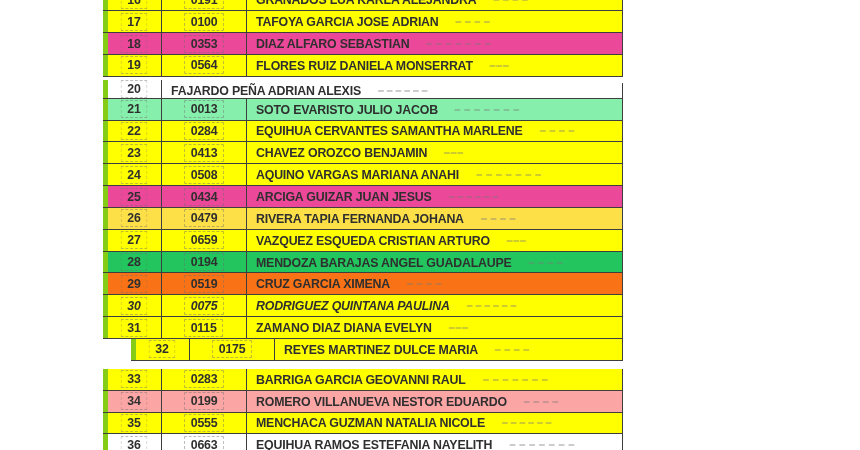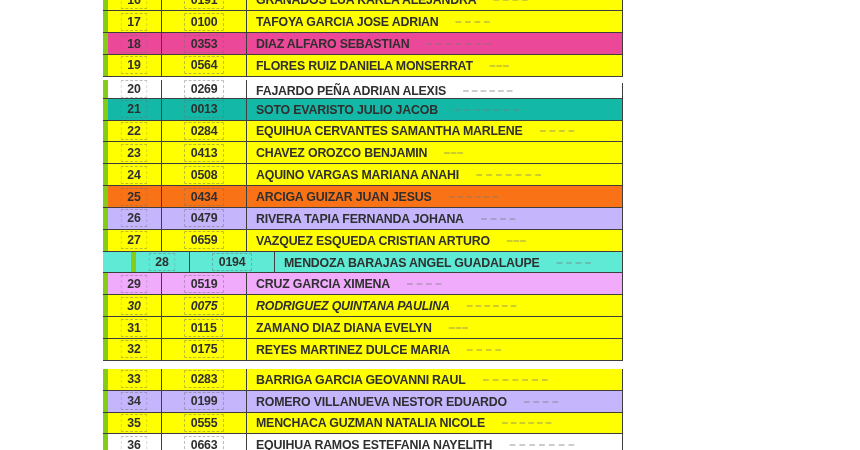--- a/index.html
+++ b/index.html
@@ -127,29 +127,26 @@
     </div>
     <div class="cell name">
       <span class="t name-text">FLORES RUIZ DANIELA MONSERRAT</span>
     </div>
   </div>
 
   <div class="row" style="background: rgb(255, 255, 255); align-items: flex-end;">
     <div class="cell num">
       <span class="t gbox num-text">20</span>
     </div>
-    <div class="cell code">
-      <span class="t gbox code-text">0269</span>
-    </div>
     <div class="cell name">
       <span class="t name-text">FAJARDO PEÑA ADRIAN ALEXIS</span>
     </div>
   </div>
 
-  <div class="row" style="background: #14b8a6;">
+  <div class="row" style="background: #86efac;">
     <div class="cell num">
       <span class="t gbox num-text">21</span>
     </div>
     <div class="cell code">
       <span class="t gbox code-text">0013</span>
     </div>
     <div class="cell name">
       <span class="t name-text">SOTO EVARISTO JULIO JACOB</span>
     </div>
   </div>
@@ -183,70 +180,70 @@
       <span class="t gbox num-text">24</span>
     </div>
     <div class="cell code">
       <span class="t gbox code-text">0508</span>
     </div>
     <div class="cell name">
       <span class="t name-text">AQUINO VARGAS MARIANA ANAHI</span>
     </div>
   </div>
 
+  <div class="row" style="background: #ec4899;">
+    <div class="cell num">
+      <span class="t gbox num-text">25</span>
+    </div>
+    <div class="cell code">
+      <span class="t gbox code-text">0434</span>
+    </div>
+    <div class="cell name">
+      <span class="t name-text">ARCIGA GUIZAR JUAN JESUS</span>
+    </div>
+  </div>
+
+  <div class="row" style="background: #fde047;">
+    <div class="cell num">
+      <span class="t gbox num-text">26</span>
+    </div>
+    <div class="cell code">
+      <span class="t gbox code-text">0479</span>
+    </div>
+    <div class="cell name">
+      <span class="t name-text">RIVERA TAPIA FERNANDA JOHANA</span>
+    </div>
+  </div>
+
+  <div class="row" style="background: rgb(255, 255, 0);">
+    <div class="cell num">
+      <span class="t gbox num-text">27</span>
+    </div>
+    <div class="cell code">
+      <span class="t gbox code-text">0659</span>
+    </div>
+    <div class="cell name">
+      <span class="t name-text">VAZQUEZ ESQUEDA CRISTIAN ARTURO</span>
+    </div>
+  </div>
+
+  <div class="row" style="background: #22c55e;">
+    <div class="cell num">
+      <span class="t gbox num-text">28</span>
+    </div>
+    <div class="cell code">
+      <span class="t gbox code-text">0194</span>
+    </div>
+    <div class="cell name">
+      <span class="t name-text">MENDOZA BARAJAS ANGEL GUADALAUPE</span>
+    </div>
+  </div>
+
   <div class="row" style="background: #f97316;">
     <div class="cell num">
-      <span class="t gbox num-text">25</span>
-    </div>
-    <div class="cell code">
-      <span class="t gbox code-text">0434</span>
-    </div>
-    <div class="cell name">
-      <span class="t name-text">ARCIGA GUIZAR JUAN JESUS</span>
-    </div>
-  </div>
-
-  <div class="row" style="background: #c4b5fd;">
-    <div class="cell num">
-      <span class="t gbox num-text">26</span>
-    </div>
-    <div class="cell code">
-      <span class="t gbox code-text">0479</span>
-    </div>
-    <div class="cell name">
-      <span class="t name-text">RIVERA TAPIA FERNANDA JOHANA</span>
-    </div>
-  </div>
-
-  <div class="row" style="background: rgb(255, 255, 0);">
-    <div class="cell num">
-      <span class="t gbox num-text">27</span>
-    </div>
-    <div class="cell code">
-      <span class="t gbox code-text">0659</span>
-    </div>
-    <div class="cell name">
-      <span class="t name-text">VAZQUEZ ESQUEDA CRISTIAN ARTURO</span>
-    </div>
-  </div>
-
-  <div class="row" style="background: #5eead4; padding-left: 28px;">
-    <div class="cell num">
-      <span class="t gbox num-text">28</span>
-    </div>
-    <div class="cell code">
-      <span class="t gbox code-text">0194</span>
-    </div>
-    <div class="cell name">
-      <span class="t name-text">MENDOZA BARAJAS ANGEL GUADALAUPE</span>
-    </div>
-  </div>
-
-  <div class="row" style="background: #f0abfc;">
-    <div class="cell num">
       <span class="t gbox num-text">29</span>
     </div>
     <div class="cell code">
       <span class="t gbox code-text">0519</span>
     </div>
     <div class="cell name">
       <span class="t name-text">CRUZ GARCIA XIMENA</span>
     </div>
   </div>
 
@@ -267,21 +264,21 @@
       <span class="t gbox num-text">31</span>
     </div>
     <div class="cell code">
       <span class="t gbox code-text">0115</span>
     </div>
     <div class="cell name">
       <span class="t name-text">ZAMANO DIAZ DIANA EVELYN</span>
     </div>
   </div>
 
-  <div class="row" style="background: rgb(255, 255, 0);">
+  <div class="row" style="background: rgb(255, 255, 0); margin-left: 28px;">
     <div class="cell num">
       <span class="t gbox num-text">32</span>
     </div>
     <div class="cell code">
       <span class="t gbox code-text">0175</span>
     </div>
     <div class="cell name">
       <span class="t name-text">REYES MARTINEZ DULCE MARIA</span>
     </div>
   </div>
@@ -291,21 +288,21 @@
       <span class="t gbox num-text">33</span>
     </div>
     <div class="cell code">
       <span class="t gbox code-text">0283</span>
     </div>
     <div class="cell name">
       <span class="t name-text">BARRIGA GARCIA GEOVANNI RAUL</span>
     </div>
   </div>
 
-  <div class="row" style="background: #c4b5fd;">
+  <div class="row" style="background: #fca5a5;">
     <div class="cell num">
       <span class="t gbox num-text">34</span>
     </div>
     <div class="cell code">
       <span class="t gbox code-text">0199</span>
     </div>
     <div class="cell name">
       <span class="t name-text">ROMERO VILLANUEVA NESTOR EDUARDO</span>
     </div>
   </div>

